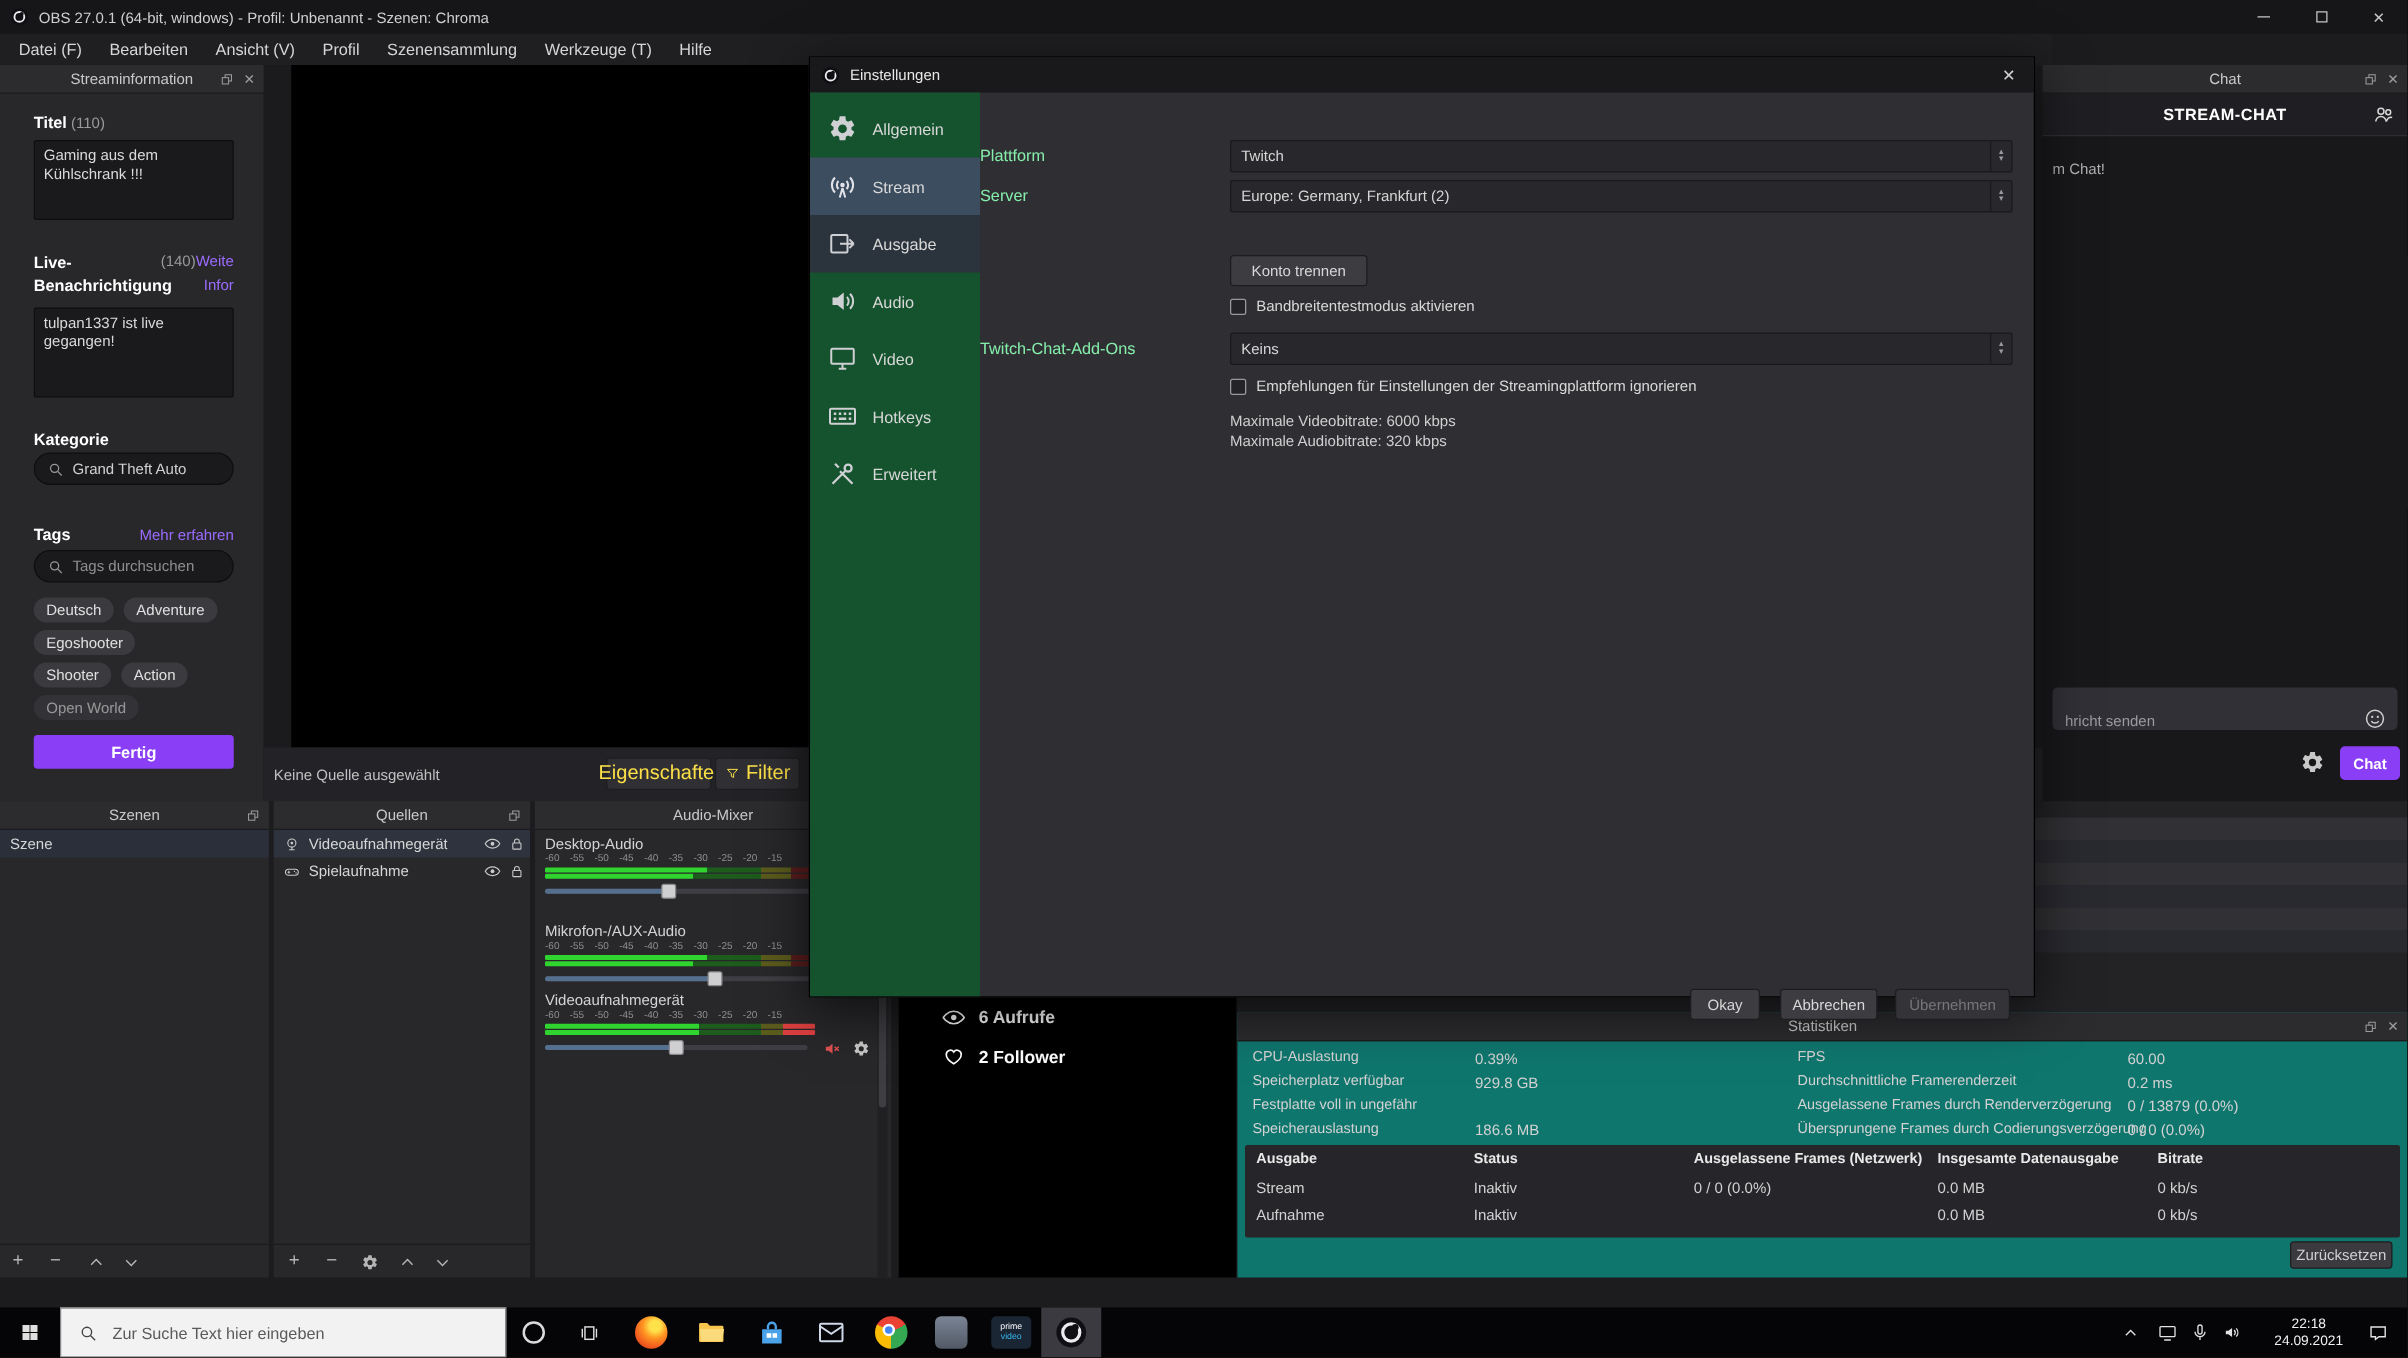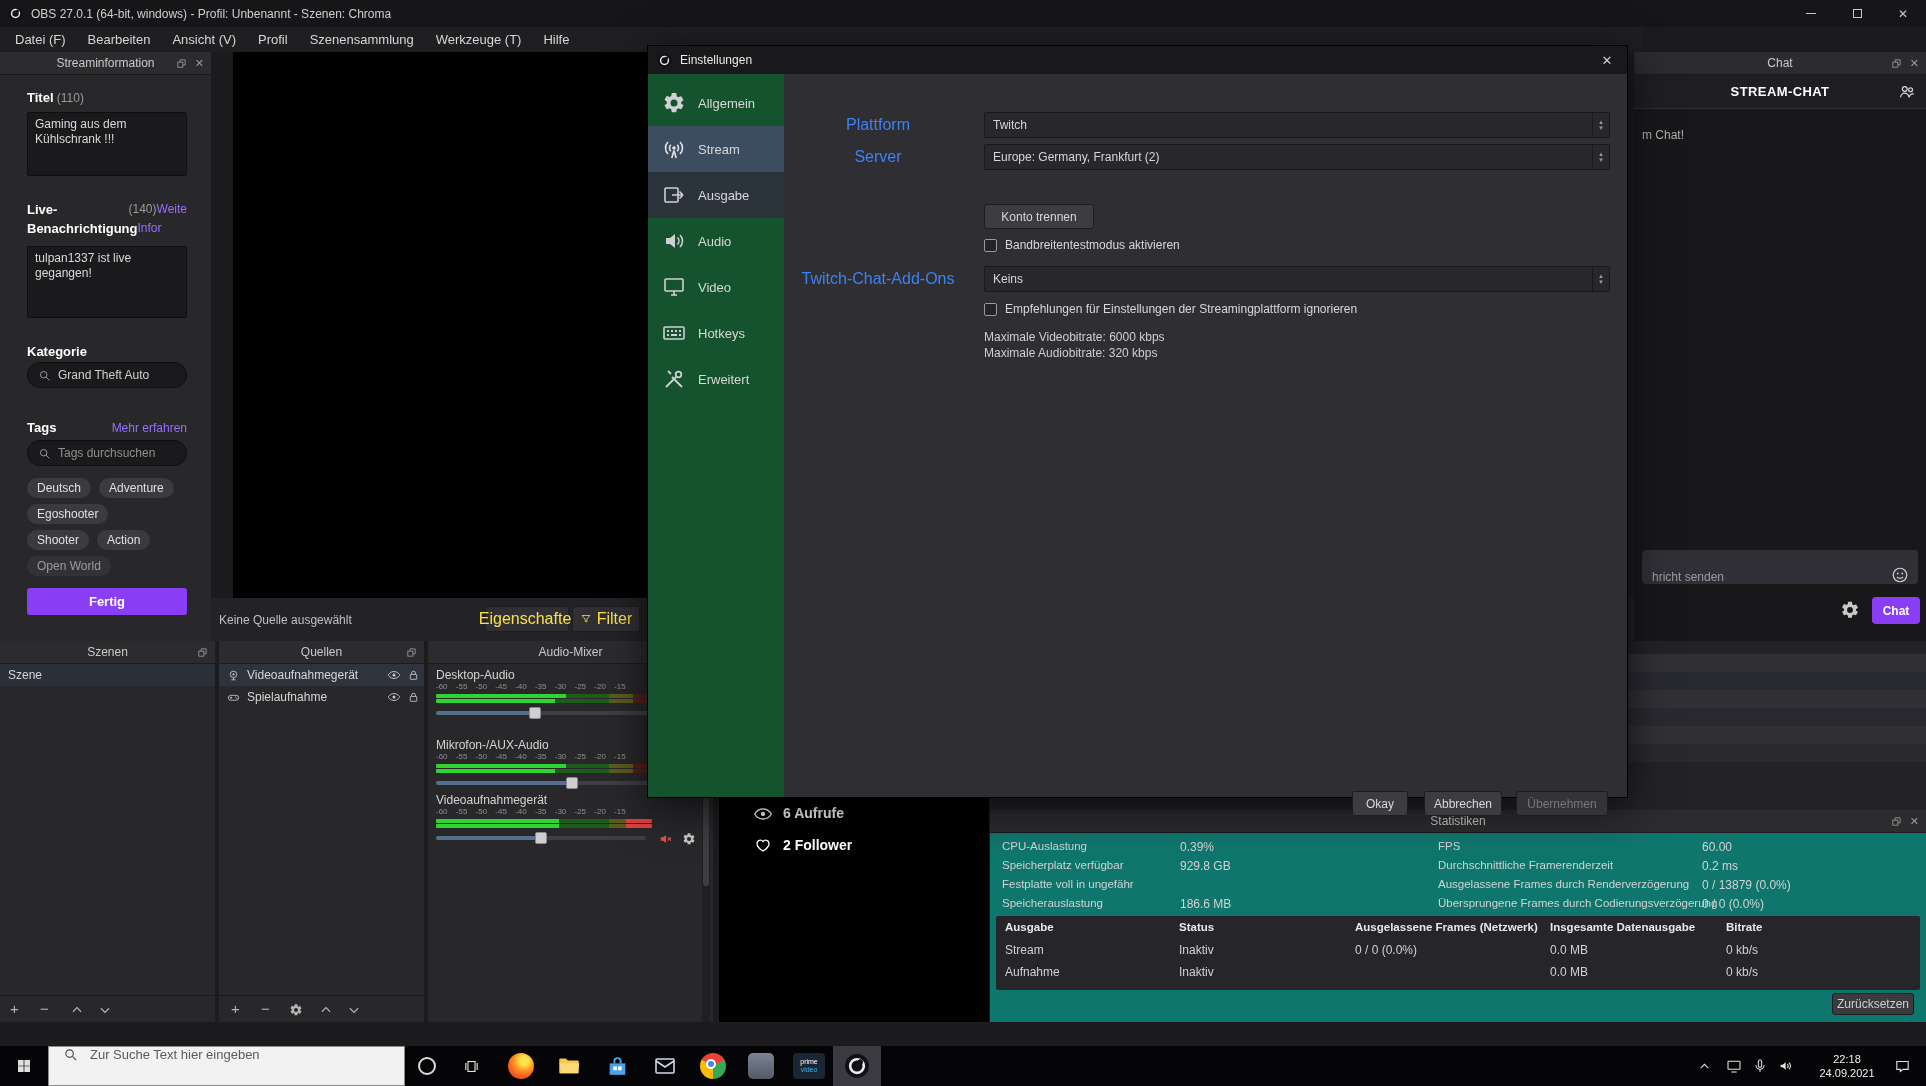--- a/index.html
+++ b/index.html
@@ -54,40 +54,40 @@
 .sth{position:absolute;font-weight:bold;font-size:11.5px;color:#e8e8e8;white-space:nowrap}
 .stc{position:absolute;font-size:12px;color:#d2d2d2;white-space:nowrap}
 .reset-btn{position:absolute;right:12px;top:183px;width:82px;height:22px;background:#3a3a3f;border:1px solid #1d1d20;border-radius:3px;color:#d0d0d0;font-size:12px;display:flex;align-items:center;justify-content:center}
 
 .statusbar{position:absolute;left:0;top:1022px;width:1926px;height:24px;background:#1c1c1f;border-top:1px solid #111;display:flex;align-items:center;justify-content:flex-end;gap:24px;padding-right:16px;color:#ababab;font-size:12px}
 .statusbar .grp{display:flex;align-items:center;gap:6px}
 
 .taskbar{position:absolute;left:0;top:1046px;width:1926px;height:40px;background:#050507}
 .tb-slot{position:absolute;top:0;width:48px;height:40px;display:flex;align-items:center;justify-content:center}
 .tb-active{background:#3a3a40}
-.search{position:absolute;left:48px;top:0;width:357px;height:40px;background:#f2f2f2;border:1px solid #8a8a8a;display:flex;align-items:flex-start;gap:12px;padding-left:14px;color:#5a5a5a;font-size:13px}
+.search{position:absolute;left:48px;top:0;width:357px;height:40px;background:#f2f2f2;border:1px solid #8a8a8a;display:flex;align-items:center;gap:12px;padding-left:14px;color:#5a5a5a;font-size:13px}
 .ff{width:26px;height:26px;border-radius:50%;background:radial-gradient(circle at 62% 30%,#ffe14a 0 18%,#ff9622 40%,#f0581f 70%,#c43a0e 100%)}
 .chrome{width:26px;height:26px;border-radius:50%;background:conic-gradient(from -60deg,#ea4335 0 120deg,#34a853 0 240deg,#fbbc05 0 360deg);position:relative;display:inline-block}
 .chrome-in{position:absolute;left:6px;top:6px;width:10px;height:10px;border-radius:50%;background:#4285f4;border:2px solid #fff}
 .grayapp{width:26px;height:26px;border-radius:5px;background:linear-gradient(#7a8494,#525a66)}
 .prime{width:32px;height:26px;border-radius:4px;background:#1b2635;color:#fff;font-size:7px;line-height:8px;display:flex;flex-direction:column;align-items:center;justify-content:center}
 .cortana{width:18px;height:18px;border:2px solid #dadada;border-radius:50%}
 .clock{position:absolute;left:1808px;top:6px;width:78px;text-align:center;color:#f0f0f0;font-size:11px;line-height:14px}
 .tray-ic{position:absolute;top:12px;color:#e2e2e2}
 
 .dialog{position:absolute;left:647px;top:45px;width:981px;height:753px;background:#2f2f33;border:1px solid #000;box-shadow:0 10px 40px rgba(0,0,0,.65);z-index:40}
 .dlg-title{position:relative;height:28px;background:#19191b;display:flex;align-items:center;gap:8px;padding-left:9px;color:#e8e8e8;font-size:12px}
 .dlg-close{position:absolute;right:0;top:0;width:40px;height:28px;display:flex;align-items:center;justify-content:center;color:#cfcfcf;font-size:13px}
 .dlg-body{position:absolute;left:0;top:28px;right:0;bottom:0;display:flex}
 .dlg-nav{width:136px;background:#14532d;padding-top:6px}
 .nav-item{height:46px;display:flex;align-items:center;gap:12px;padding-left:14px;font-size:13px;color:#d8d8d8}
 .nav-sel{background:#3d4d60}
 .nav-hl{background:#2b333d}
 .dlg-main{position:relative;flex:1}
-.flabel{position:absolute;left:0;width:188px;text-align:center;font-size:16px;color:#3b82f6;line-height:26px;white-space:nowrap}
+.flabel{position:absolute;left:0;width:188px;text-align:left;font-size:13px;color:#86efac;line-height:26px;white-space:nowrap}
 .dd{position:absolute;height:26px;background:#28282c;border:1px solid #19191b;border-radius:2px;color:#d6d6d6;font-size:12px;line-height:24px;padding:0 24px 0 8px;white-space:nowrap;overflow:hidden}
 .dd .spin{position:absolute;right:0;top:0;bottom:0;width:17px;border-left:1px solid #19191b;display:flex;flex-direction:column;align-items:center;justify-content:center;color:#9a9aa0;font-size:7px;line-height:6px}
 .dbtn{position:absolute;background:#3c3c41;border:1px solid #1d1d20;border-radius:3px;color:#d8d8d8;font-size:12px;display:flex;align-items:center;justify-content:center}
 .dbtn-dis{background:#333338;color:#77777a}
 .cbrow{position:absolute;display:flex;align-items:center;gap:8px;font-size:12px;color:#d8d8d8;white-space:nowrap}
 .cb{width:13px;height:13px;background:#242428;border:1px solid #9a9a9e;border-radius:2px;flex:0 0 auto}
 .note{position:absolute;font-size:12px;color:#cfcfcf;white-space:nowrap}
 </style>
 </head>
 <body>
@@ -261,21 +261,21 @@
       </span>
     </div>
     <div class="abs" style="left:27px;top:38px">
       <span class="bold">Titel</span> <span class="count">(110)</span>
     </div>
     <div class="ta" style="left:27px;top:60px;height:64px">Gaming aus dem Kühlschrank !!!</div>
     <div class="abs" style="left:27px;top:150px;width:160px;display:flex;justify-content:space-between">
       <span class="bold">Live-</span>
       <span><span class="count">(140)</span><span class="link">Weite</span></span>
     </div>
-    <div class="abs" style="left:27px;top:169px;width:160px;display:flex;">
+    <div class="abs" style="left:27px;top:169px;width:160px;display:flex;justify-content:space-between">
       <span class="bold">Benachrichtigung</span>
       <span class="link">Infor</span>
     </div>
     <div class="ta" style="left:27px;top:194px;height:72px">tulpan1337 ist live gegangen!</div>
     <div class="abs bold" style="left:27px;top:292px">Kategorie</div>
     <div class="sin" style="left:27px;top:310px">
       <svg class="ic" width="13" height="13" style="color:#9a9a9a;flex:0 0 auto">
           <use href="#i-search"></use>
         </svg>
       <span>Grand Theft Auto</span>

